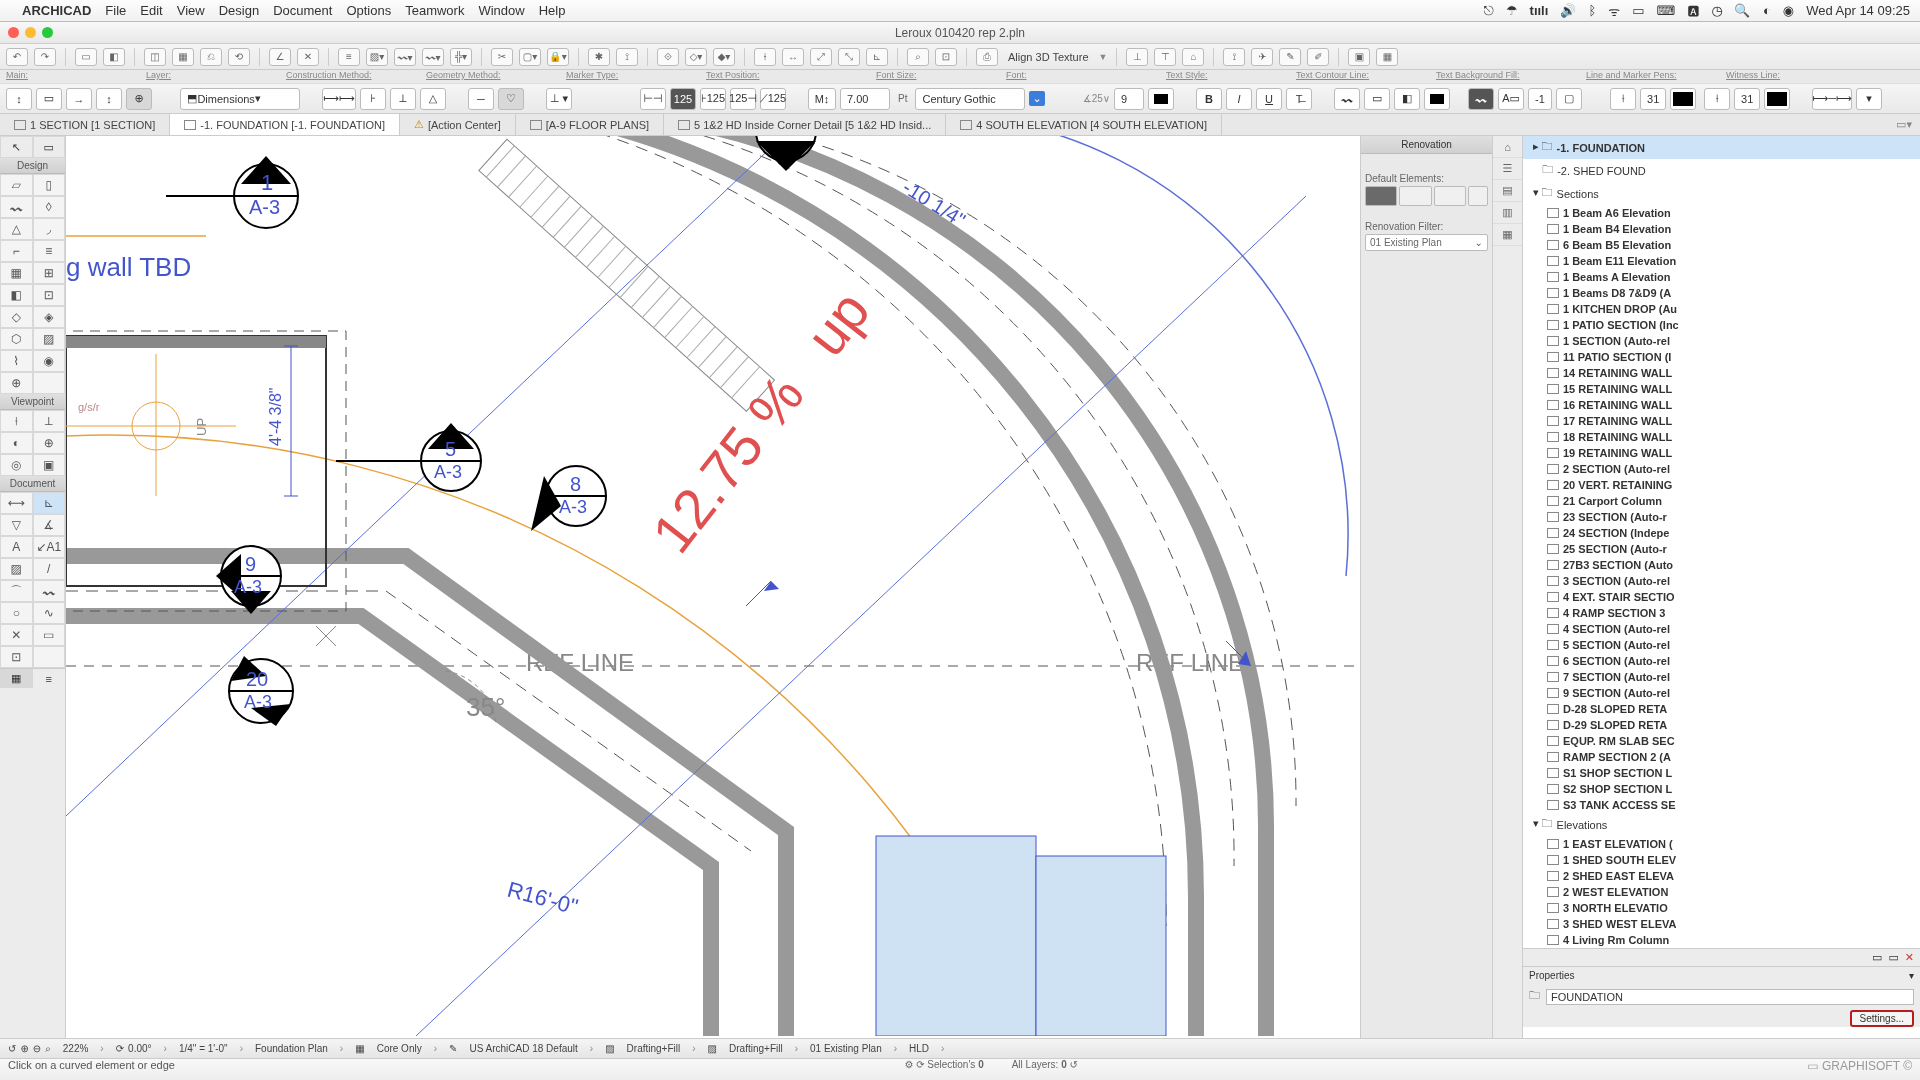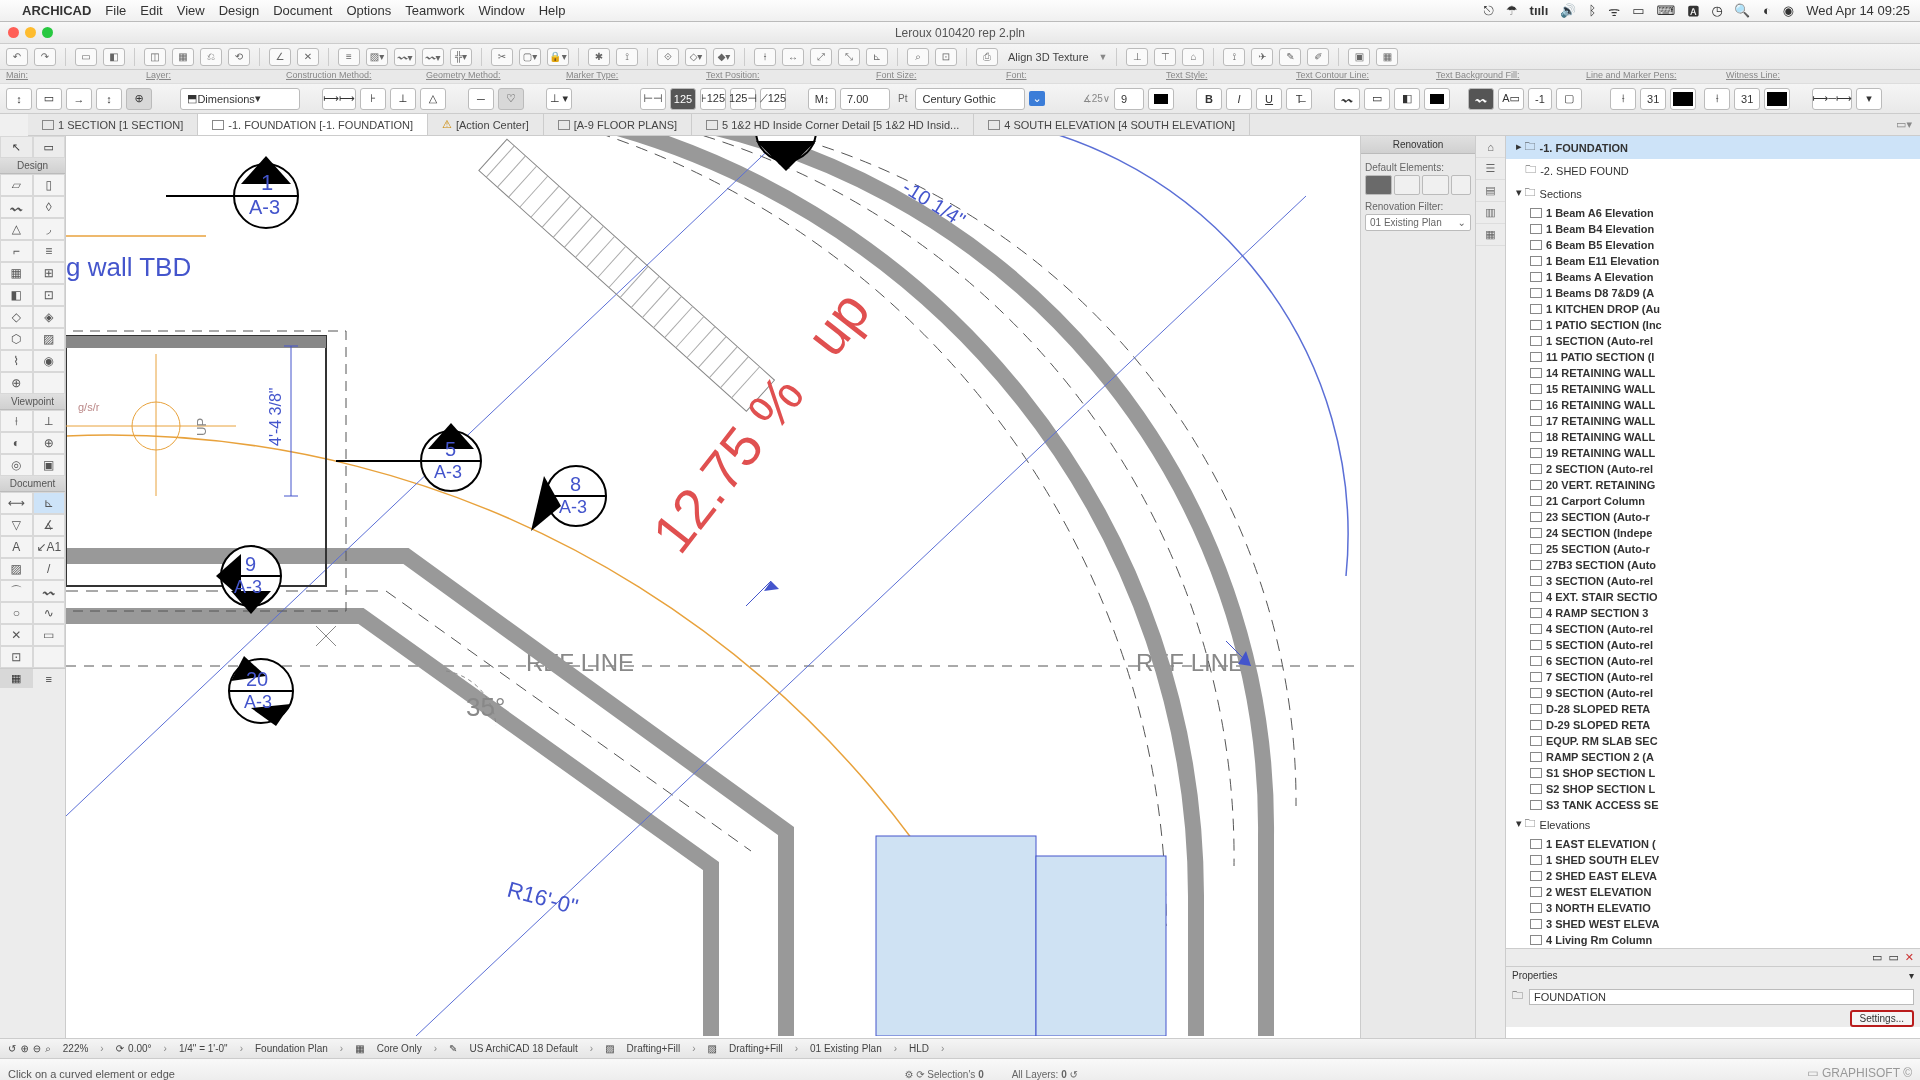--- a/index.html
+++ b/index.html
@@ -31,62 +31,62 @@
 .info-labels span { display:inline-block; }
 
 
 .info-row { height: 30px; background: linear-gradient(#f5f5f5,#e9e9e9); border-bottom: 1px solid #ccc; display: flex; align-items: center; padding: 0 6px; gap: 4px; }
 .info-row .cell { height: 22px; border: 1px solid #bbb; border-radius: 3px; background: #fff; display: inline-flex; align-items: center; padding: 0 6px; font-size: 11px; }
 .info-row .icon-cell { width: 26px; justify-content: center; padding: 0; }
 .pen-box { width: 20px; height: 14px; background: #000; display: inline-block; }
 .blue-sel { background: #3b7dd8; color: #fff; border-radius: 2px; padding: 1px 3px; }
 
 
-.tab-bar { height: 22px; background: #e8e8e8; border-bottom: 1px solid #ccc; display: flex; align-items: center; font-size: 11px; margin-left: 28px; }
+.tab-bar { height: 22px; background: #e8e8e8; border-bottom: 1px solid #ccc; display: flex; align-items: center; font-size: 11px; }
 .tab { padding: 0 14px; height: 100%; display: flex; align-items: center; border-right: 1px solid #ccc; gap: 4px; color: #444; }
 .tab.active { background: #fff; }
 .tab-icon { width: 12px; height: 10px; border: 1px solid #888; }
 
 
 .main { display: flex; height: calc(100% - 22px - 22px - 26px - 14px - 30px - 22px - 20px - 22px); }
 .tool-col { width: 66px; background: #ececec; border-right: 1px solid #ccc; }
 .tool-head { height: 16px; background: linear-gradient(#e0e0e0,#d0d0d0); font-size: 10px; text-align: center; line-height: 16px; border-bottom: 1px solid #bbb; color: #555; }
 .tool-grid { display: grid; grid-template-columns: 1fr 1fr; }
 .tool-grid .t { height: 22px; border: 1px solid #d8d8d8; display: flex; align-items: center; justify-content: center; font-size: 12px; color: #555; background: #f4f4f4; }
 .tool-grid .t.sel { background: #cde3f8; }
 
 
 .canvas { flex: 1; background: #fff; position: relative; overflow: hidden; }
 .canvas svg { position: absolute; top: 0; left: 0; }
 
 
 .right-col { width: 560px; display: flex; background: #e9e9e9; border-left: 1px solid #ccc; }
-.reno-panel { width: 115px; border-right: 1px solid #ccc; }
+.reno-panel { width: 132px; border-right: 1px solid #ccc; }
 .nav-panel { flex: 1; display: flex; }
 .nav-icons { width: 30px; border-right: 1px solid #ccc; background: #ececec; }
 .nav-icons .ni { height: 22px; border-bottom: 1px solid #ddd; display: flex; align-items: center; justify-content: center; font-size: 11px; color: #666; }
 .nav-tree { flex: 1; background: #fff; overflow-y: auto; font-size: 11px; }
 .nav-tree .node { padding: 2px 4px 2px 24px; display: flex; align-items: center; gap: 4px; white-space: nowrap; overflow: hidden; font-weight: bold; }
 .nav-tree .node.folder { padding-left: 10px; font-weight: normal; color: #333; }
 .nav-tree .node.selected { background: #cde3f8; }
 .node-icon { width: 12px; height: 10px; border: 1px solid #888; flex-shrink:0; }
 .reno-head { height: 18px; background: linear-gradient(#e0e0e0,#d0d0d0); font-size: 10px; text-align: center; line-height: 18px; border-bottom: 1px solid #bbb; }
 .reno-body { padding: 4px; font-size: 10px; color: #666; }
-.reno-body .lbl { margin: 4px 0 2px; }
+.reno-body .lbl { margin: 15px 0 2px; }
 .reno-body .fld { border: 1px solid #bbb; background: #fff; padding: 2px 4px; border-radius: 2px; display: flex; justify-content: space-between; }
 .reno-btns { display: flex; gap: 2px; margin-bottom: 6px; }
 .reno-btns .rb { flex:1; height: 20px; border: 1px solid #bbb; background: #f0f0f0; border-radius:2px; }
 .reno-btns .rb.sel { background: #6a6a6a; }
 
 
 .status-bar { height: 20px; background: linear-gradient(#f5f5f5,#e5e5e5); border-top: 1px solid #ccc; display: flex; align-items: center; font-size: 10px; color: #444; padding: 0 8px; gap: 12px; }
 .status-bar .seg { display: flex; align-items: center; gap: 4px; }
 .status-bar .chev { color: #888; }
 
-.hint-bar { height: 22px; background: linear-gradient(#f9f9f9,#ededed); border-top: 1px solid #ccc; display: flex; align-items: flex-end; font-size: 11px; color: #555; padding: 0 8px; justify-content: space-between; }
+.hint-bar { height: 22px; background: linear-gradient(#f9f9f9,#ededed); border-top: 1px solid #ccc; display: flex; align-items: flex-start; font-size: 11px; color: #555; padding: 0 8px; justify-content: space-between; }
 
 
 .gly { font-family: Arial; }
 </style>
 </head>
 <body>
 
 <div class="mac-menu">
   <span class="apple gly"></span>
   <span class="app">ARCHICAD</span>

